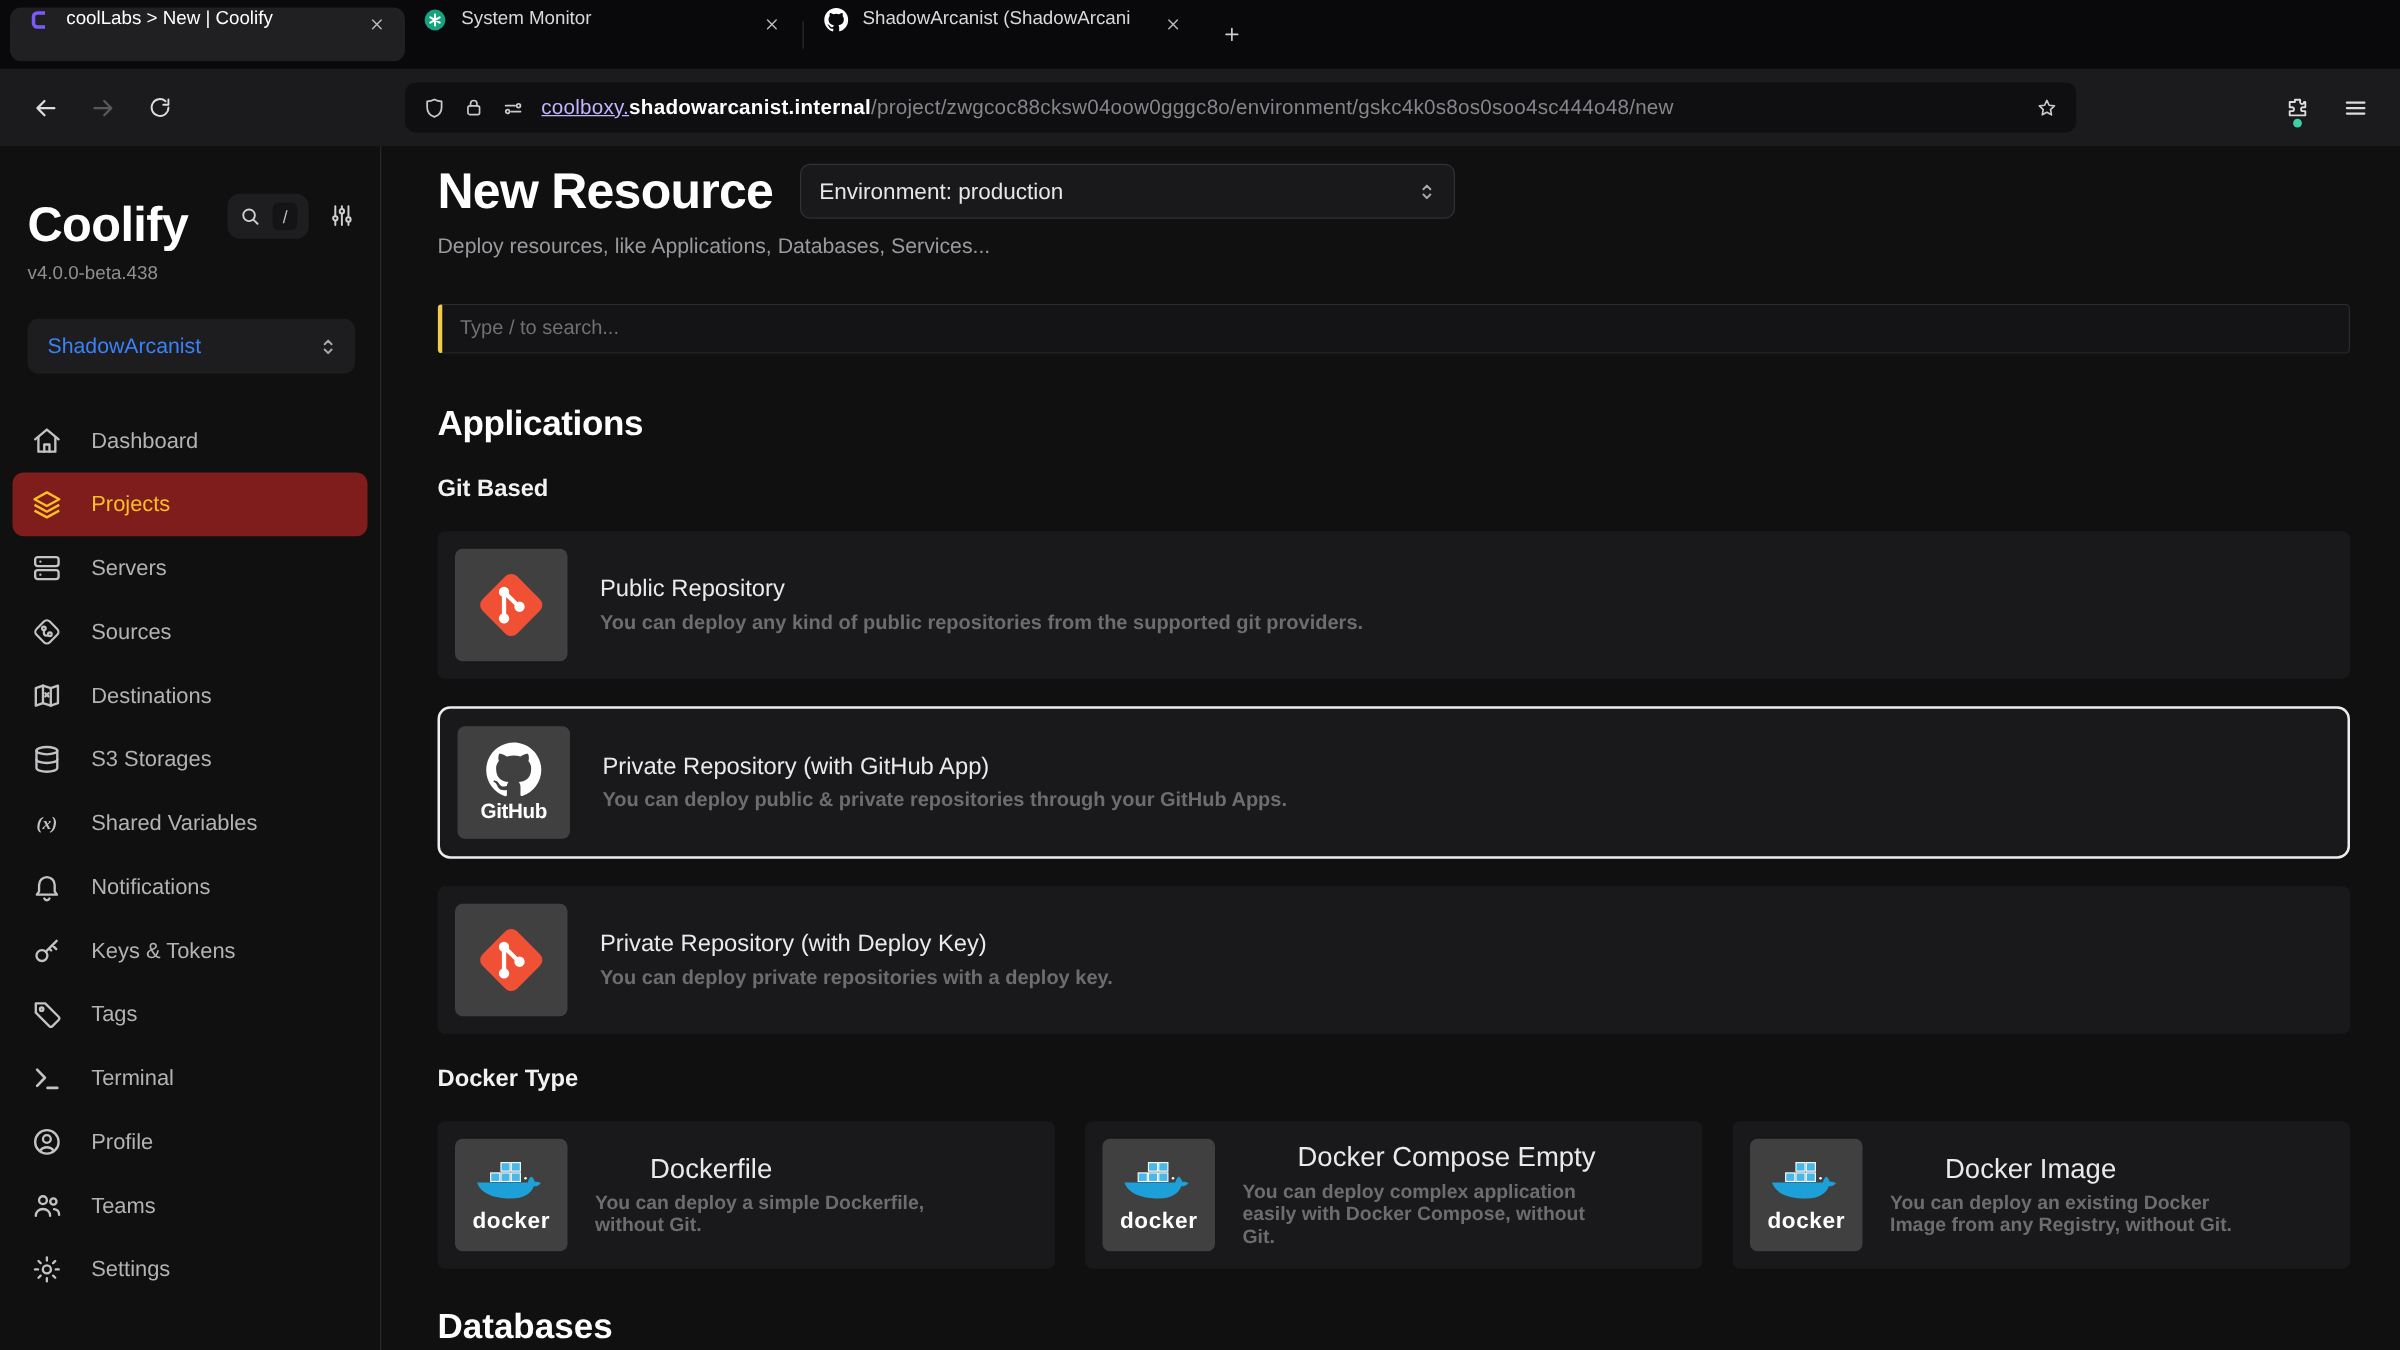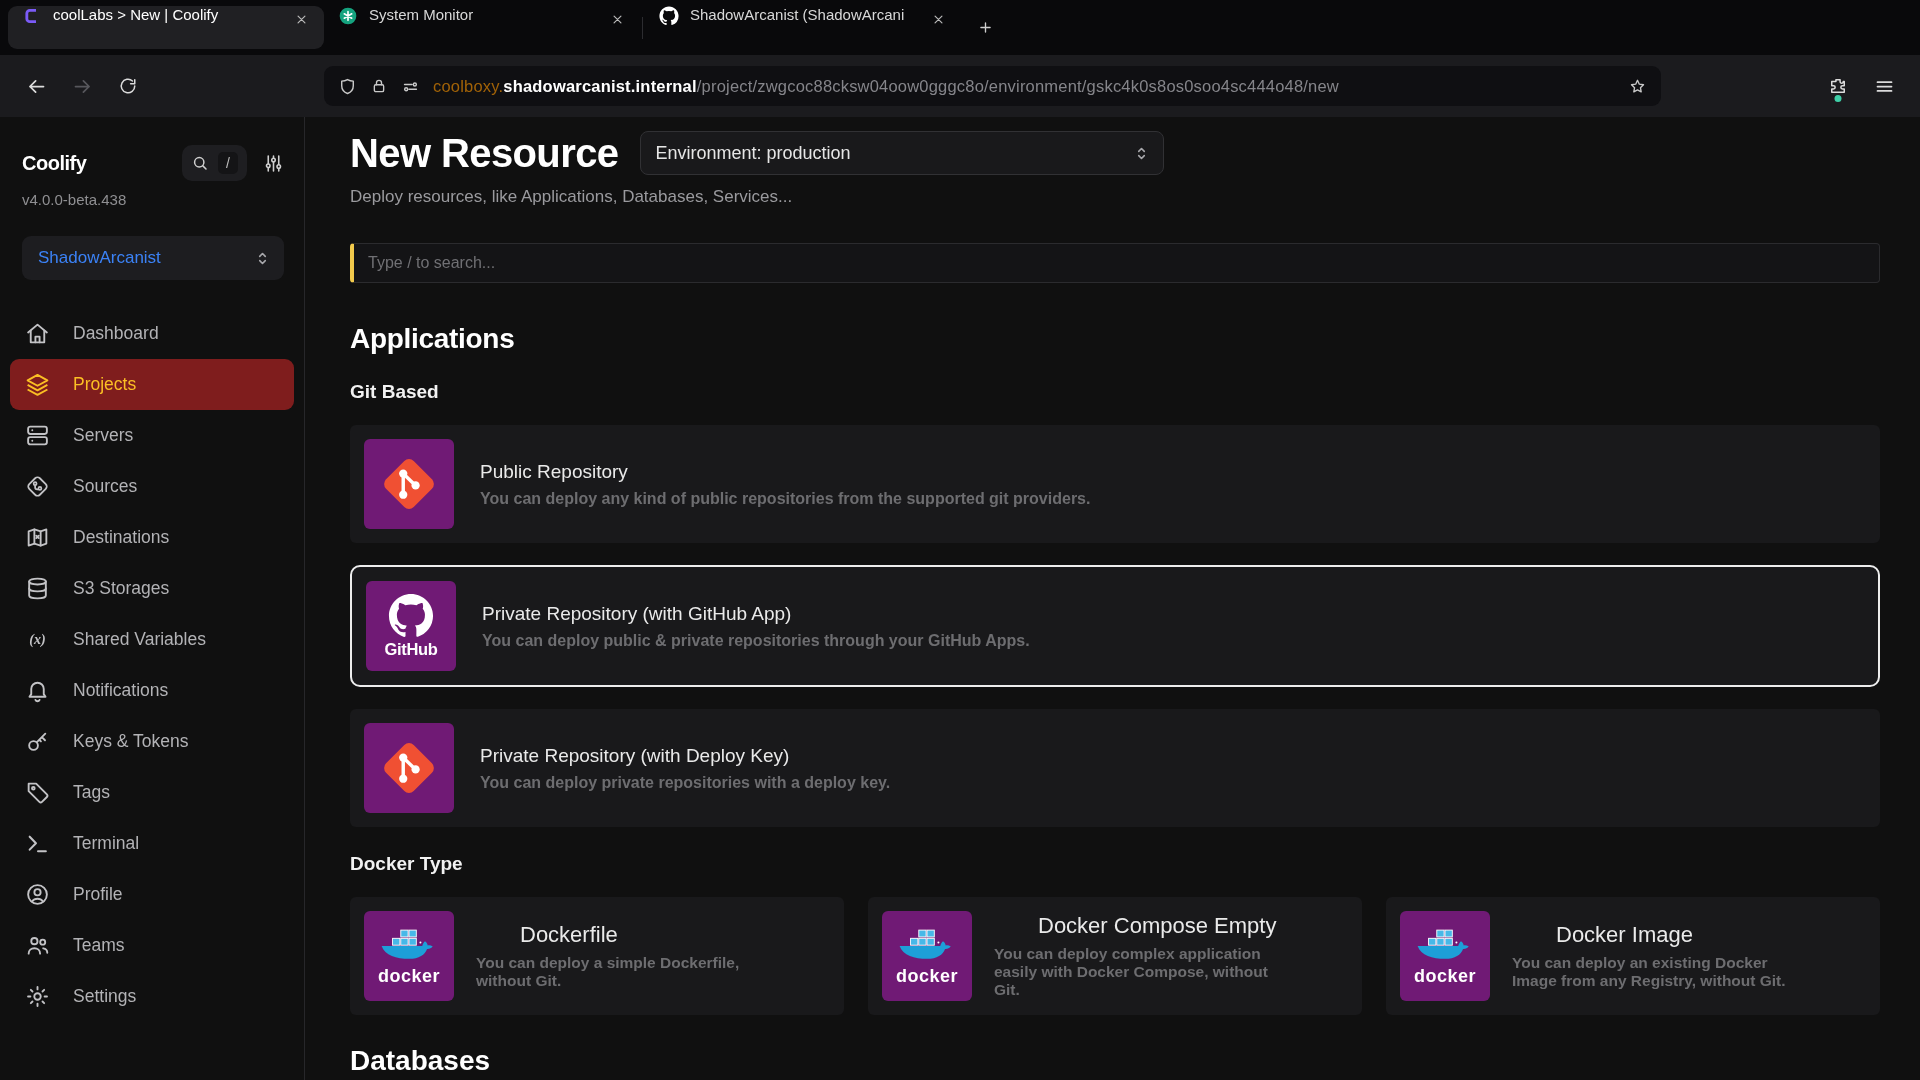--- a/index.html
+++ b/index.html
@@ -20,32 +20,32 @@
   .tab-close{width:26px;height:26px;border-radius:6px;display:flex;align-items:center;justify-content:center;color:#b9b9b9;}
   .tab-sep{width:1px;height:22px;background:#2c2c30;margin:0 2px;}
   .newtab{width:36px;height:36px;margin-left:6px;border-radius:8px;display:flex;align-items:center;justify-content:center;color:#cfcfcf;}
 
   .toolbar{height:62px;background:#1b1b1e;display:flex;align-items:center;padding:0 18px;gap:10px;}
   .tbtn{width:36px;height:36px;border-radius:7px;display:flex;align-items:center;justify-content:center;color:#dcdcdc;position:relative;}
   .tbtn.disabled{color:#57575c;}
   .urlbar{margin-left:168px;width:1337px;height:40px;background:#0f0f12;border-radius:9px;
           display:flex;align-items:center;padding:0 14px;gap:13px;color:#c9c9c9;box-sizing:border-box;}
   .url-text{flex:1;font-size:16.5px;white-space:nowrap;overflow:hidden;letter-spacing:.2px;}
-  .u-pre{color:#a16207;}
+  .u-pre{color:#c4b5fd;text-decoration:underline;}
   .u-host{color:#ffffff;font-weight:700;}
   .u-path{color:#85858a;}
   .toolbar-spacer{flex:1;}
   .ext-dot{position:absolute;bottom:2px;left:50%;transform:translateX(-50%);width:7px;height:7px;border-radius:50%;background:#3fd0a8;}
 
   
   .app{display:flex;height:963px;background:#101010;}
   .sidebar{width:305px;min-width:305px;box-sizing:border-box;border-right:1px solid #27272a;
            padding:28px 20px 0 22px;}
   .sb-head{display:flex;align-items:center;}
-  .sb-title{font-size:20px;font-weight:800;color:#fff;letter-spacing:-.5px;line-height:1;}
+  .sb-title{font-size:39px;font-weight:800;color:#fff;letter-spacing:-.5px;line-height:1;margin-top:16px;}
   .sb-search{margin-left:auto;display:flex;align-items:center;gap:9px;background:#1e1e21;border-radius:10px;padding:7px 9px;color:#d0d0d0;}
   .kbd{background:#141416;border-radius:5px;padding:1px 8px;font-size:14px;color:#bdbdbd;line-height:20px;}
   .sb-sliders{margin-left:16px;color:#d0d0d0;display:flex;}
   .sb-version{margin-top:10px;font-size:15px;color:#8f8f92;}
   .sb-select{margin-top:28px;background:#1d1d20;border-radius:9px;height:44px;display:flex;align-items:center;
              justify-content:space-between;padding:0 12px 0 16px;font-size:17px;color:#3b82f6;}
   .nav{margin:28px -10px 0 -12px;display:flex;flex-direction:column;}
   .nav-item{display:flex;align-items:center;gap:23px;height:51px;padding:0 10px 0 15px;
             border-radius:9px;color:#b3b3b6;font-size:17.5px;}
   .nav-item .nic{color:#c3c3c6;}
@@ -67,21 +67,21 @@
   .search-input::placeholder{color:#707074;}
   .filter-select{width:349px;height:40px;background:#19191b;border:1px solid #2b2b2e;border-radius:6px;
                  display:flex;align-items:center;justify-content:space-between;padding:0 12px 0 14px;
                  font-size:16px;color:#7c7c80;box-sizing:border-box;}
   .h2{margin:40px 0 0;font-size:28px;font-weight:700;color:#fff;letter-spacing:-.3px;}
   .h3{margin:26px 0 0;font-size:19px;font-weight:700;color:#f2f2f2;}
   .git-cards{margin-top:22px;display:flex;flex-direction:column;gap:22px;}
   .card{background:#19191b;border-radius:6px;padding:14px;display:flex;align-items:center;gap:26px;
         box-sizing:border-box;height:118px;cursor:pointer;}
   .card.focused{border:2px solid #ededed;border-radius:10px;height:122px;}
-  .icon-box{width:90px;height:90px;background:#701a75;border-radius:6px;display:flex;flex-direction:column;
+  .icon-box{width:90px;height:90px;background:#404040;border-radius:6px;display:flex;flex-direction:column;
             align-items:center;justify-content:center;flex-shrink:0;}
   .card-title{font-size:19px;color:#eaeaea;font-weight:400;}
   .card-desc{margin-top:7px;font-size:16px;color:#6d6d70;font-weight:700;}
   .gh-label{color:#fff;font-weight:700;font-size:16.5px;margin-top:1px;letter-spacing:-.3px;}
   .docker-label{color:#fff;font-weight:700;font-size:18px;margin-top:-2px;letter-spacing:.5px;}
   .docker-grid{margin-top:22px;display:grid;grid-template-columns:1fr 1fr 1fr;gap:24px;}
   .docker-grid .card{gap:22px;}
   .docker-grid .card-title{font-size:22px;margin-left:44px;}
   .docker-grid .card-desc{font-size:15.5px;margin-top:6px;font-weight:700;max-width:300px;}
   .partial-heading{margin-top:30px;font-size:28px;font-weight:700;color:#fff;}

